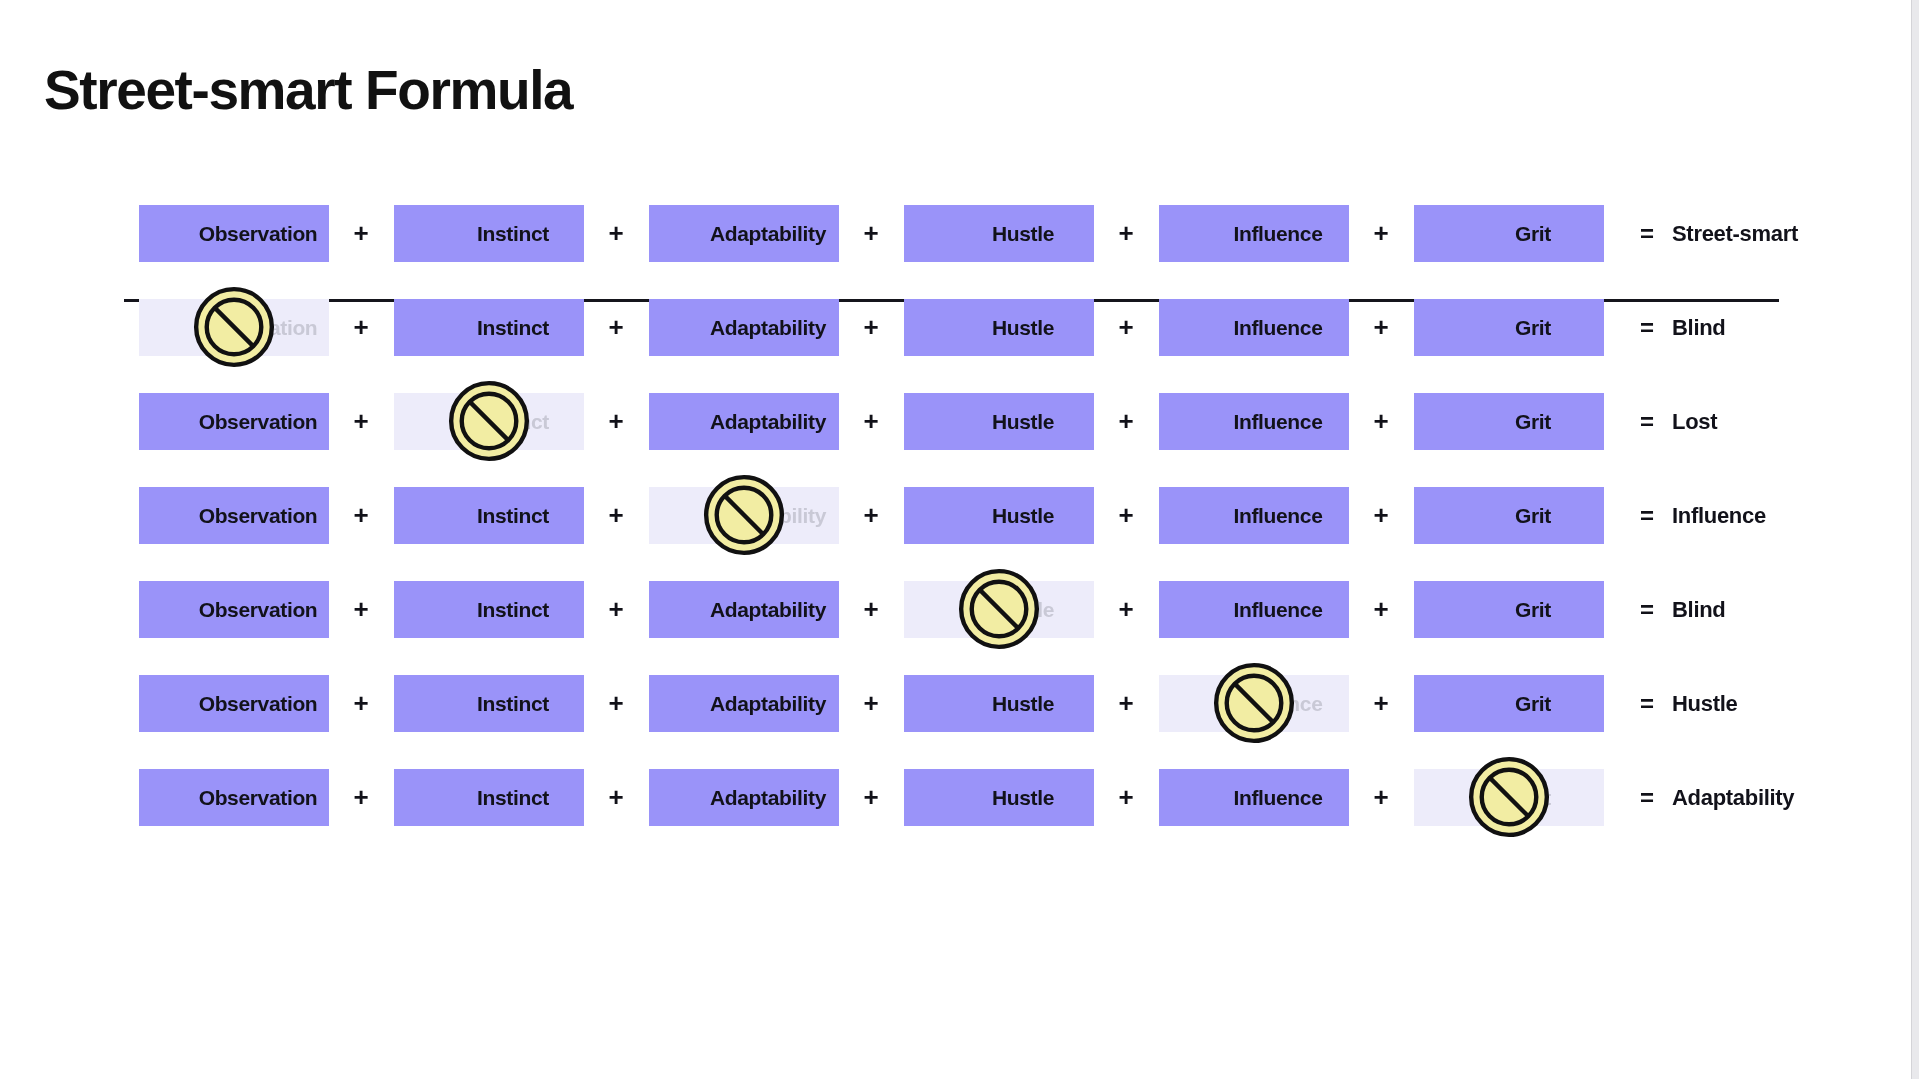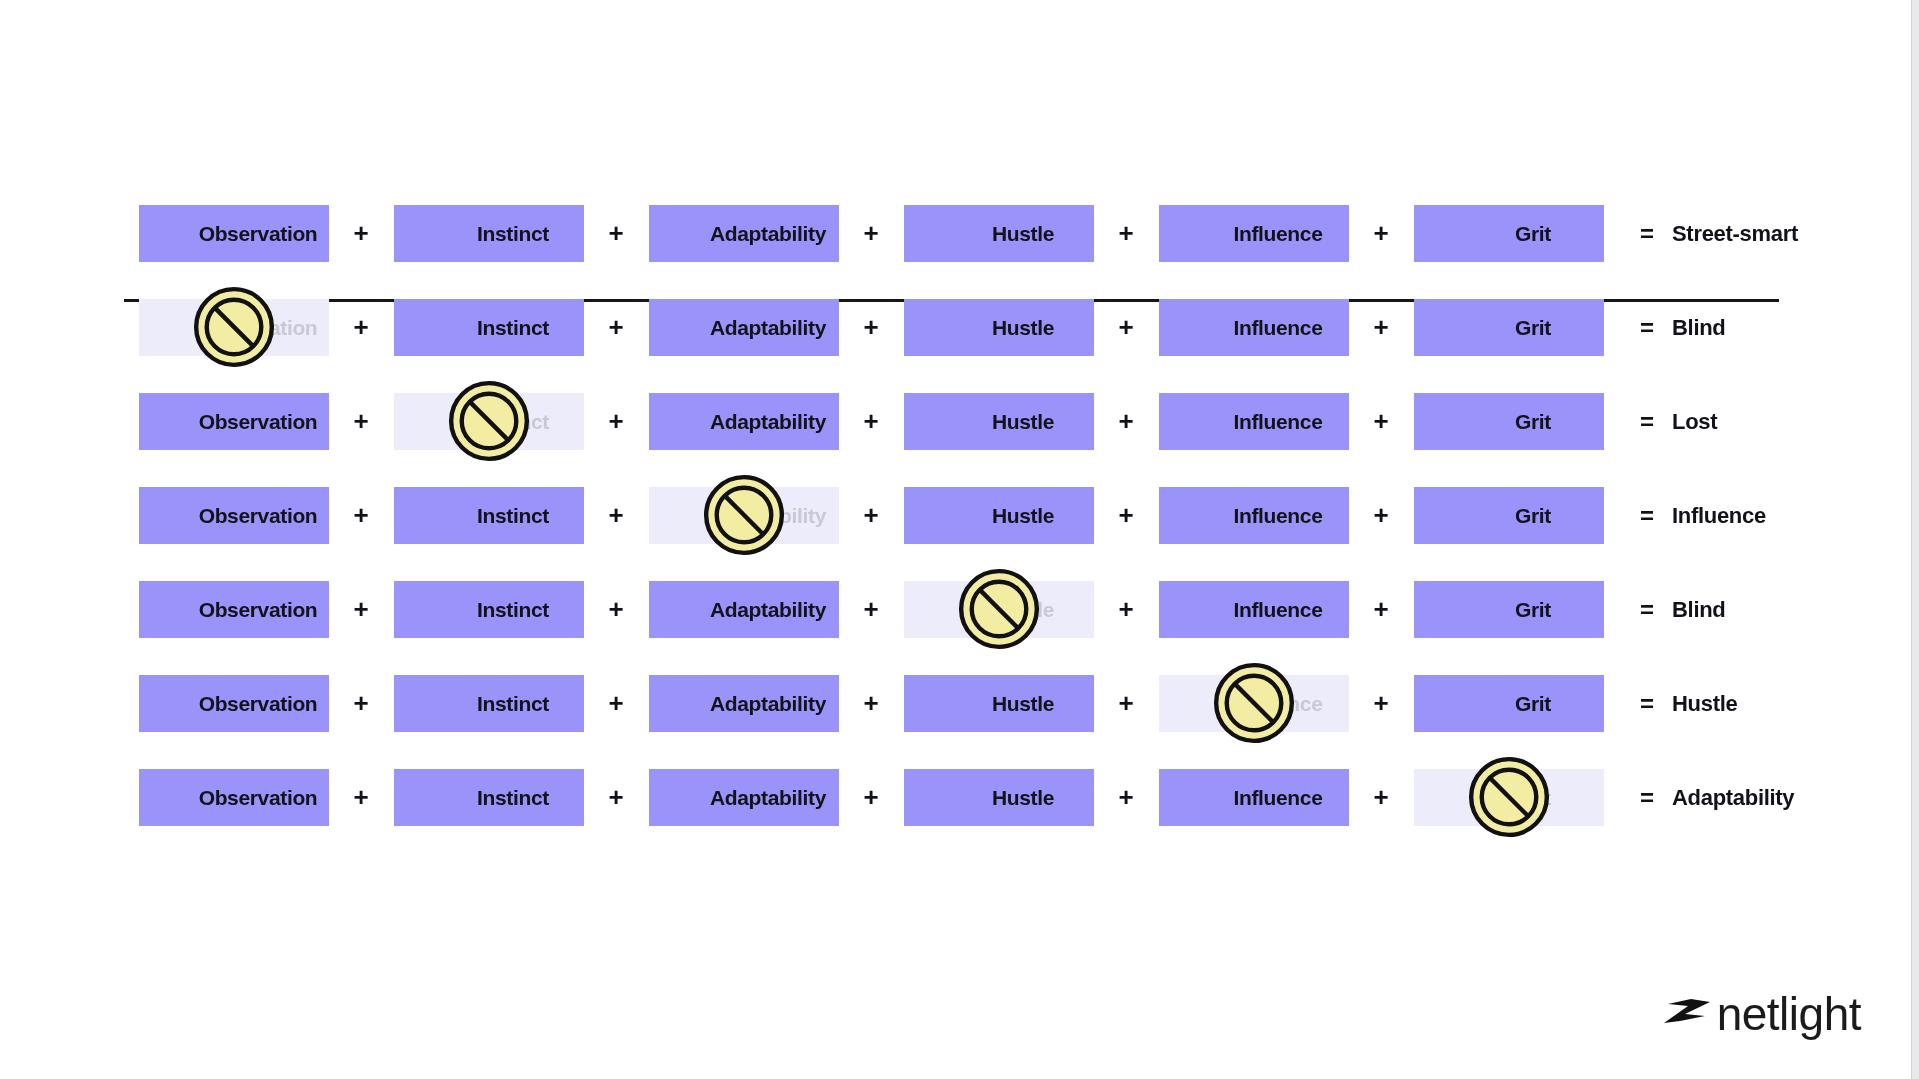--- a/index.html
+++ b/index.html
@@ -163,20 +163,21 @@
   }
 </style>
 </head>
 <body>
 
 <div id="slide">
 
   <div id="right-edge-line"></div>
   <div id="right-edge"></div>
 
+  <h1 id="page-title">Street-smart Formula</h1>
 
   <div id="divider"></div>
 
   <div id="formula">
       <div class="row">
         <div class="cell" style="left: 139px; width: 190px;">
           <span class="cell-label">Observation</span>
         </div>
         <div class="plus" style="left: 344px;">+</div>
         <div class="cell" style="left: 394px; width: 190px;">
@@ -388,22 +389,14 @@
         <div class="noicon" style="left: 1465px;"><svg viewBox="0 0 100 100" width="88" height="88">
             <circle cx="50" cy="50" r="43" fill="#f2eda3" stroke="#111111" stroke-width="5"></circle>
             <circle cx="50" cy="50" r="31" fill="none" stroke="#111111" stroke-width="5"></circle>
             <line x1="28" y1="28" x2="72" y2="72" stroke="#111111" stroke-width="5" stroke-linecap="butt"></line>
           </svg></div>
         <div class="equals">=</div>
         <div class="result">Adaptability</div>
       </div>
     </div>
 
-  <div id="logo">
-    <span>
-      <svg width="52" height="40" viewBox="0 0 52 40" aria-hidden="true">
-        <path d="M3 31 L27 14 L7 12 L30 7 L49 10 L24 22 L44 24 L19 29 Z" fill="#111111"></path>
-      </svg>
-    </span>
-    <span id="logo-word">netlight</span>
-  </div>
 
 </div>
 
 </body></html>

